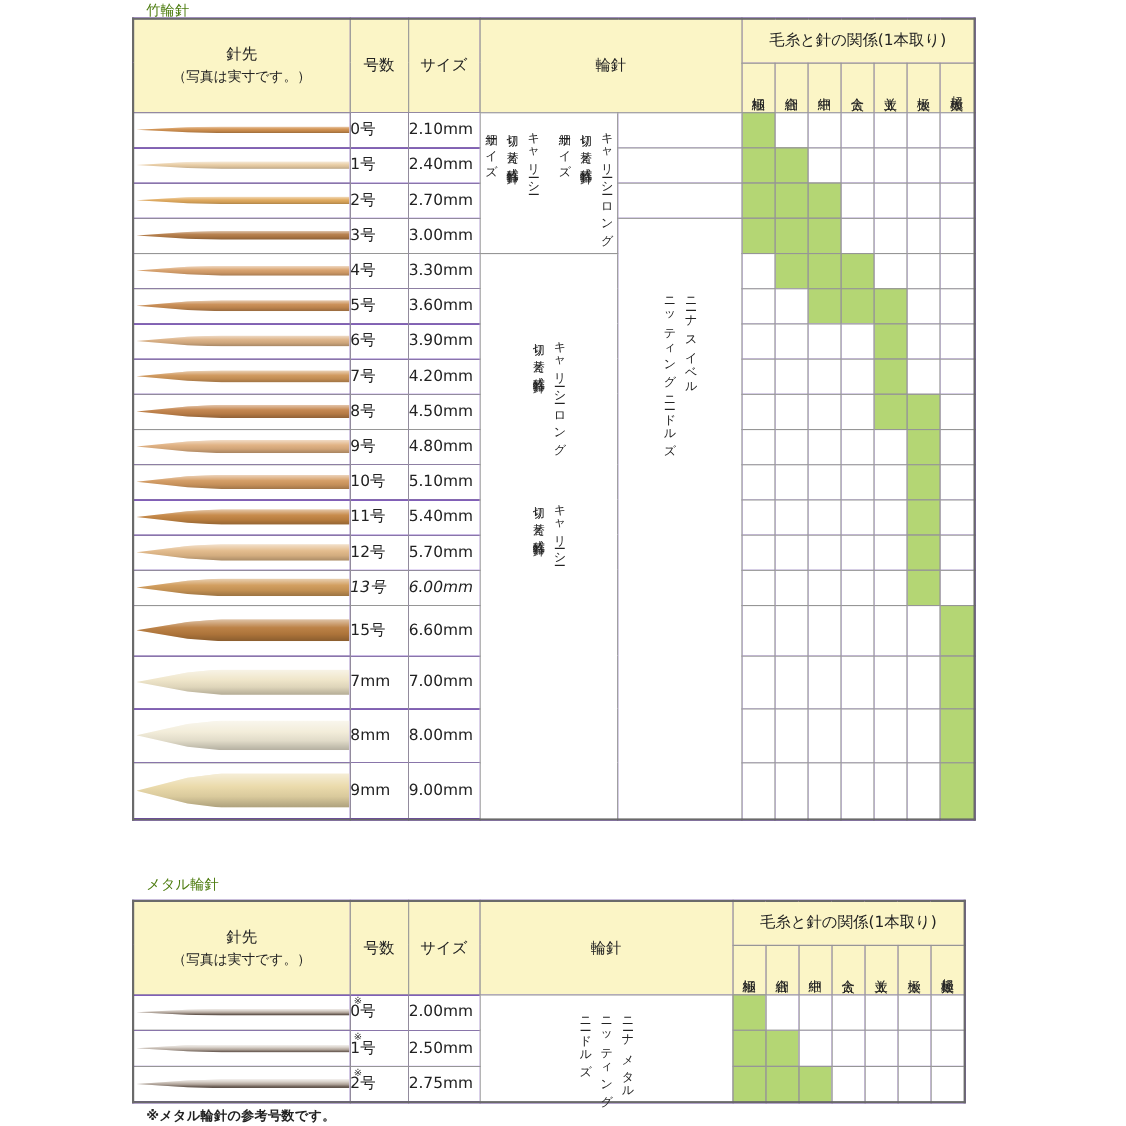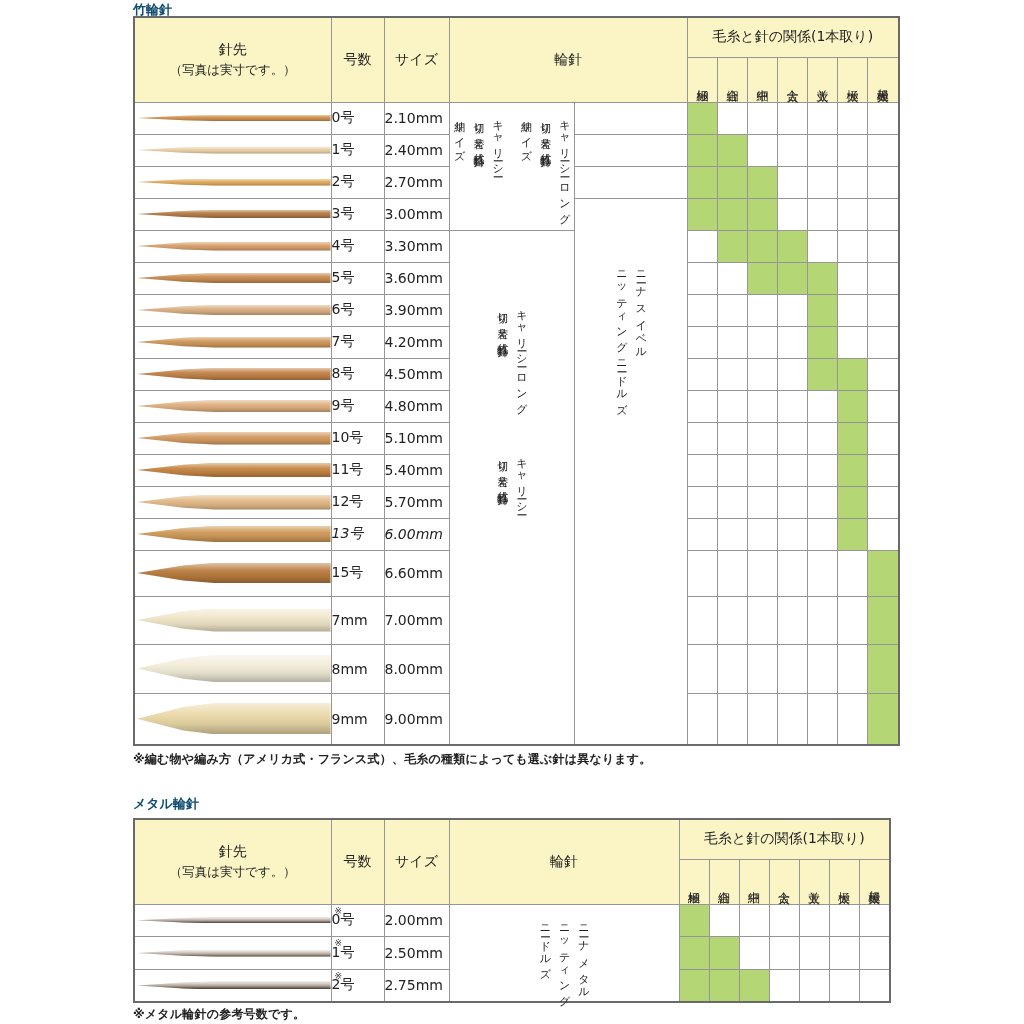--- a/index.html
+++ b/index.html
@@ -2,25 +2,25 @@
 <html><head>
 <meta charset="utf-8">
 <style>
   html,body{margin:0;padding:0;}
   body{
     width:1024px;height:1024px;background:#ffffff;
     font-family:"DejaVu Sans","Liberation Sans",sans-serif;
     color:#222;-webkit-font-smoothing:antialiased;
   }
   .page{position:relative;width:1024px;height:1024px;overflow:hidden;background:#fff;}
-  .tbl-title{position:absolute;left:133px;font-size:13px;font-weight:bold;color:#0c4a6e;}
+  .tbl-title{position:absolute;left:133px;font-size:13px;font-weight:normal;color:#4d7c0f;}
   .footnote{position:absolute;left:133px;font-size:12px;font-weight:600;color:#222;letter-spacing:0.2px;}
 
   table.ntable{
-    position:absolute;left:133px;border-collapse:collapse;table-layout:fixed;
+    position:absolute;left:120px;border-collapse:collapse;table-layout:fixed;
     border:2px solid #6a6a6a;background:#6d28d9;
   }
   .ntable th,.ntable td{border:1px solid #969696;padding:0;}
   .ntable th{
     background:#fbf5c6;font-weight:normal;font-size:14px;color:#222;
     text-align:center;vertical-align:middle;
   }
   .th-tip .sub{font-size:12.5px;margin-top:3px;}
   tr.h1{height:40px;} tr.h2{height:45px;}
   .vhdr{
@@ -384,21 +384,20 @@
           <td class="c-match"></td>
           <td class="c-match"></td>
           <td class="c-match"></td>
           <td class="c-match"></td>
           <td class="c-match"></td>
           <td class="c-match on"></td>
         </tr>
       </tbody>
   </table>
 
-  <div class="footnote" style="top:751px;">※編む物や編み方（アメリカ式・フランス式）、毛糸の種類によっても選ぶ針は異なります。</div>
 
   <div class="tbl-title" style="top:795px;">メタル輪針</div>
 
   <table class="ntable" style="top:818px;">
     <colgroup>
       <col style="width:197px">
         <col style="width:53px">
         <col style="width:65px">
       <col style="width:230px">
       <col style="width:30px">

